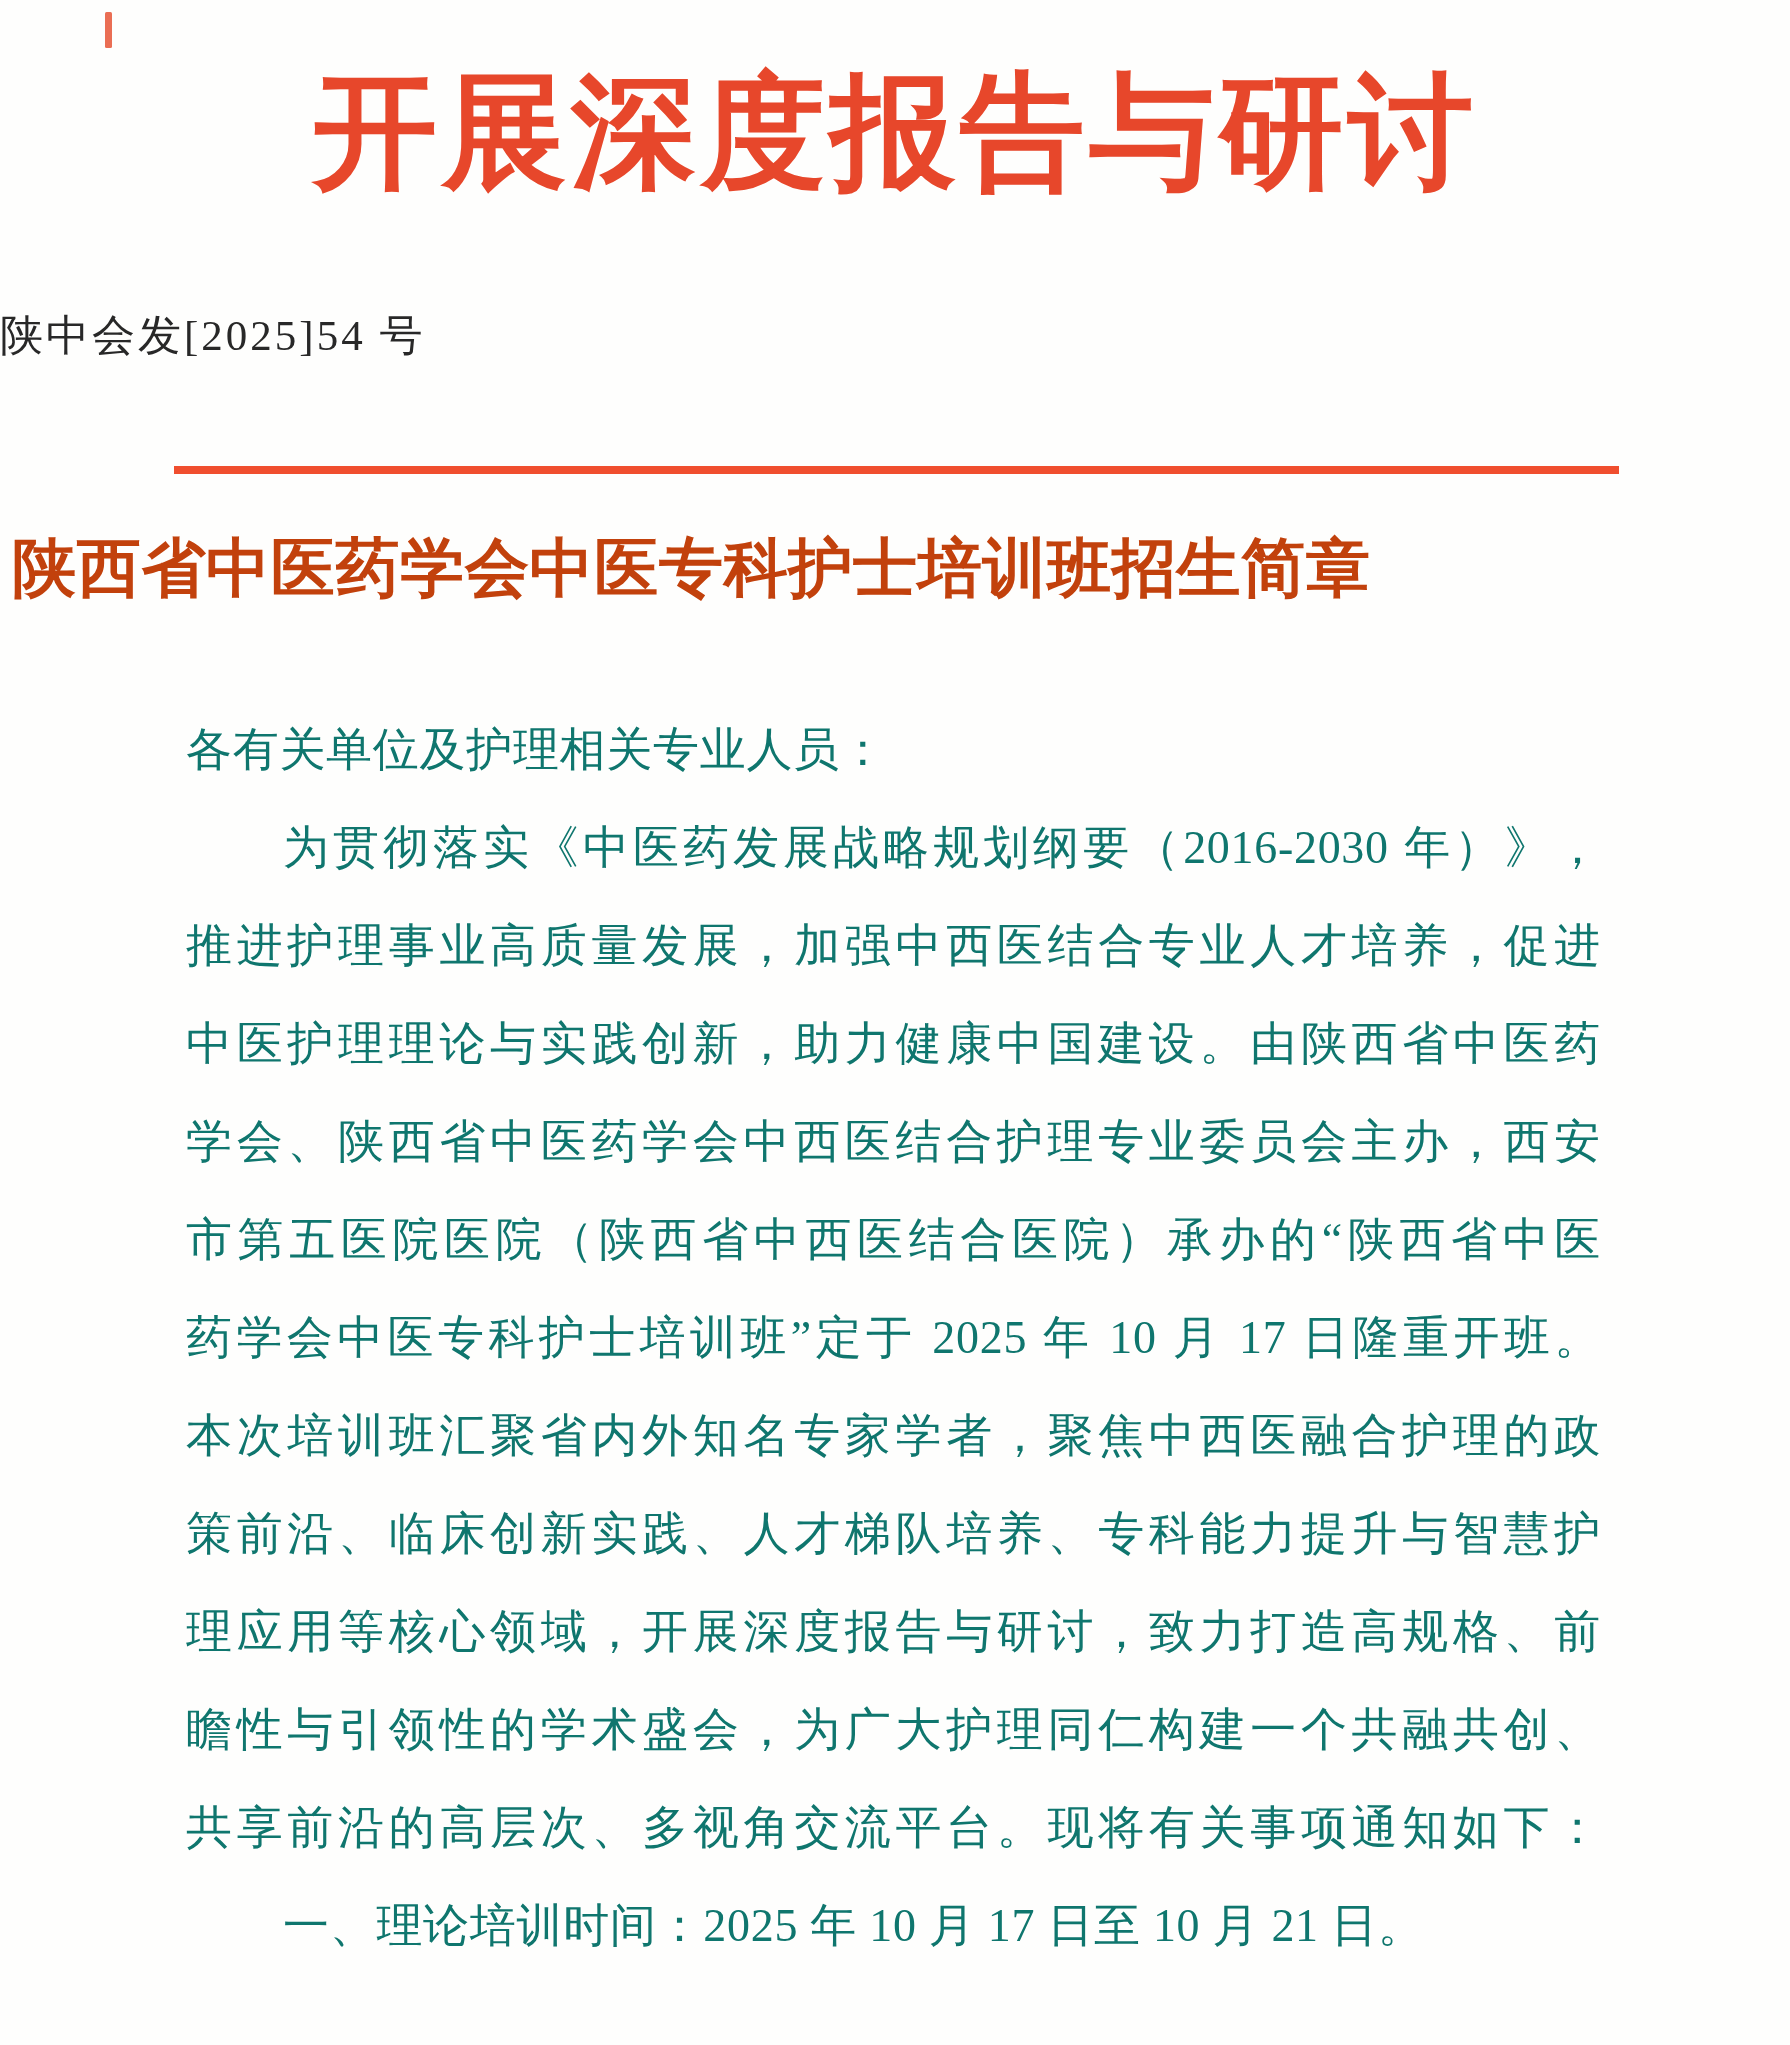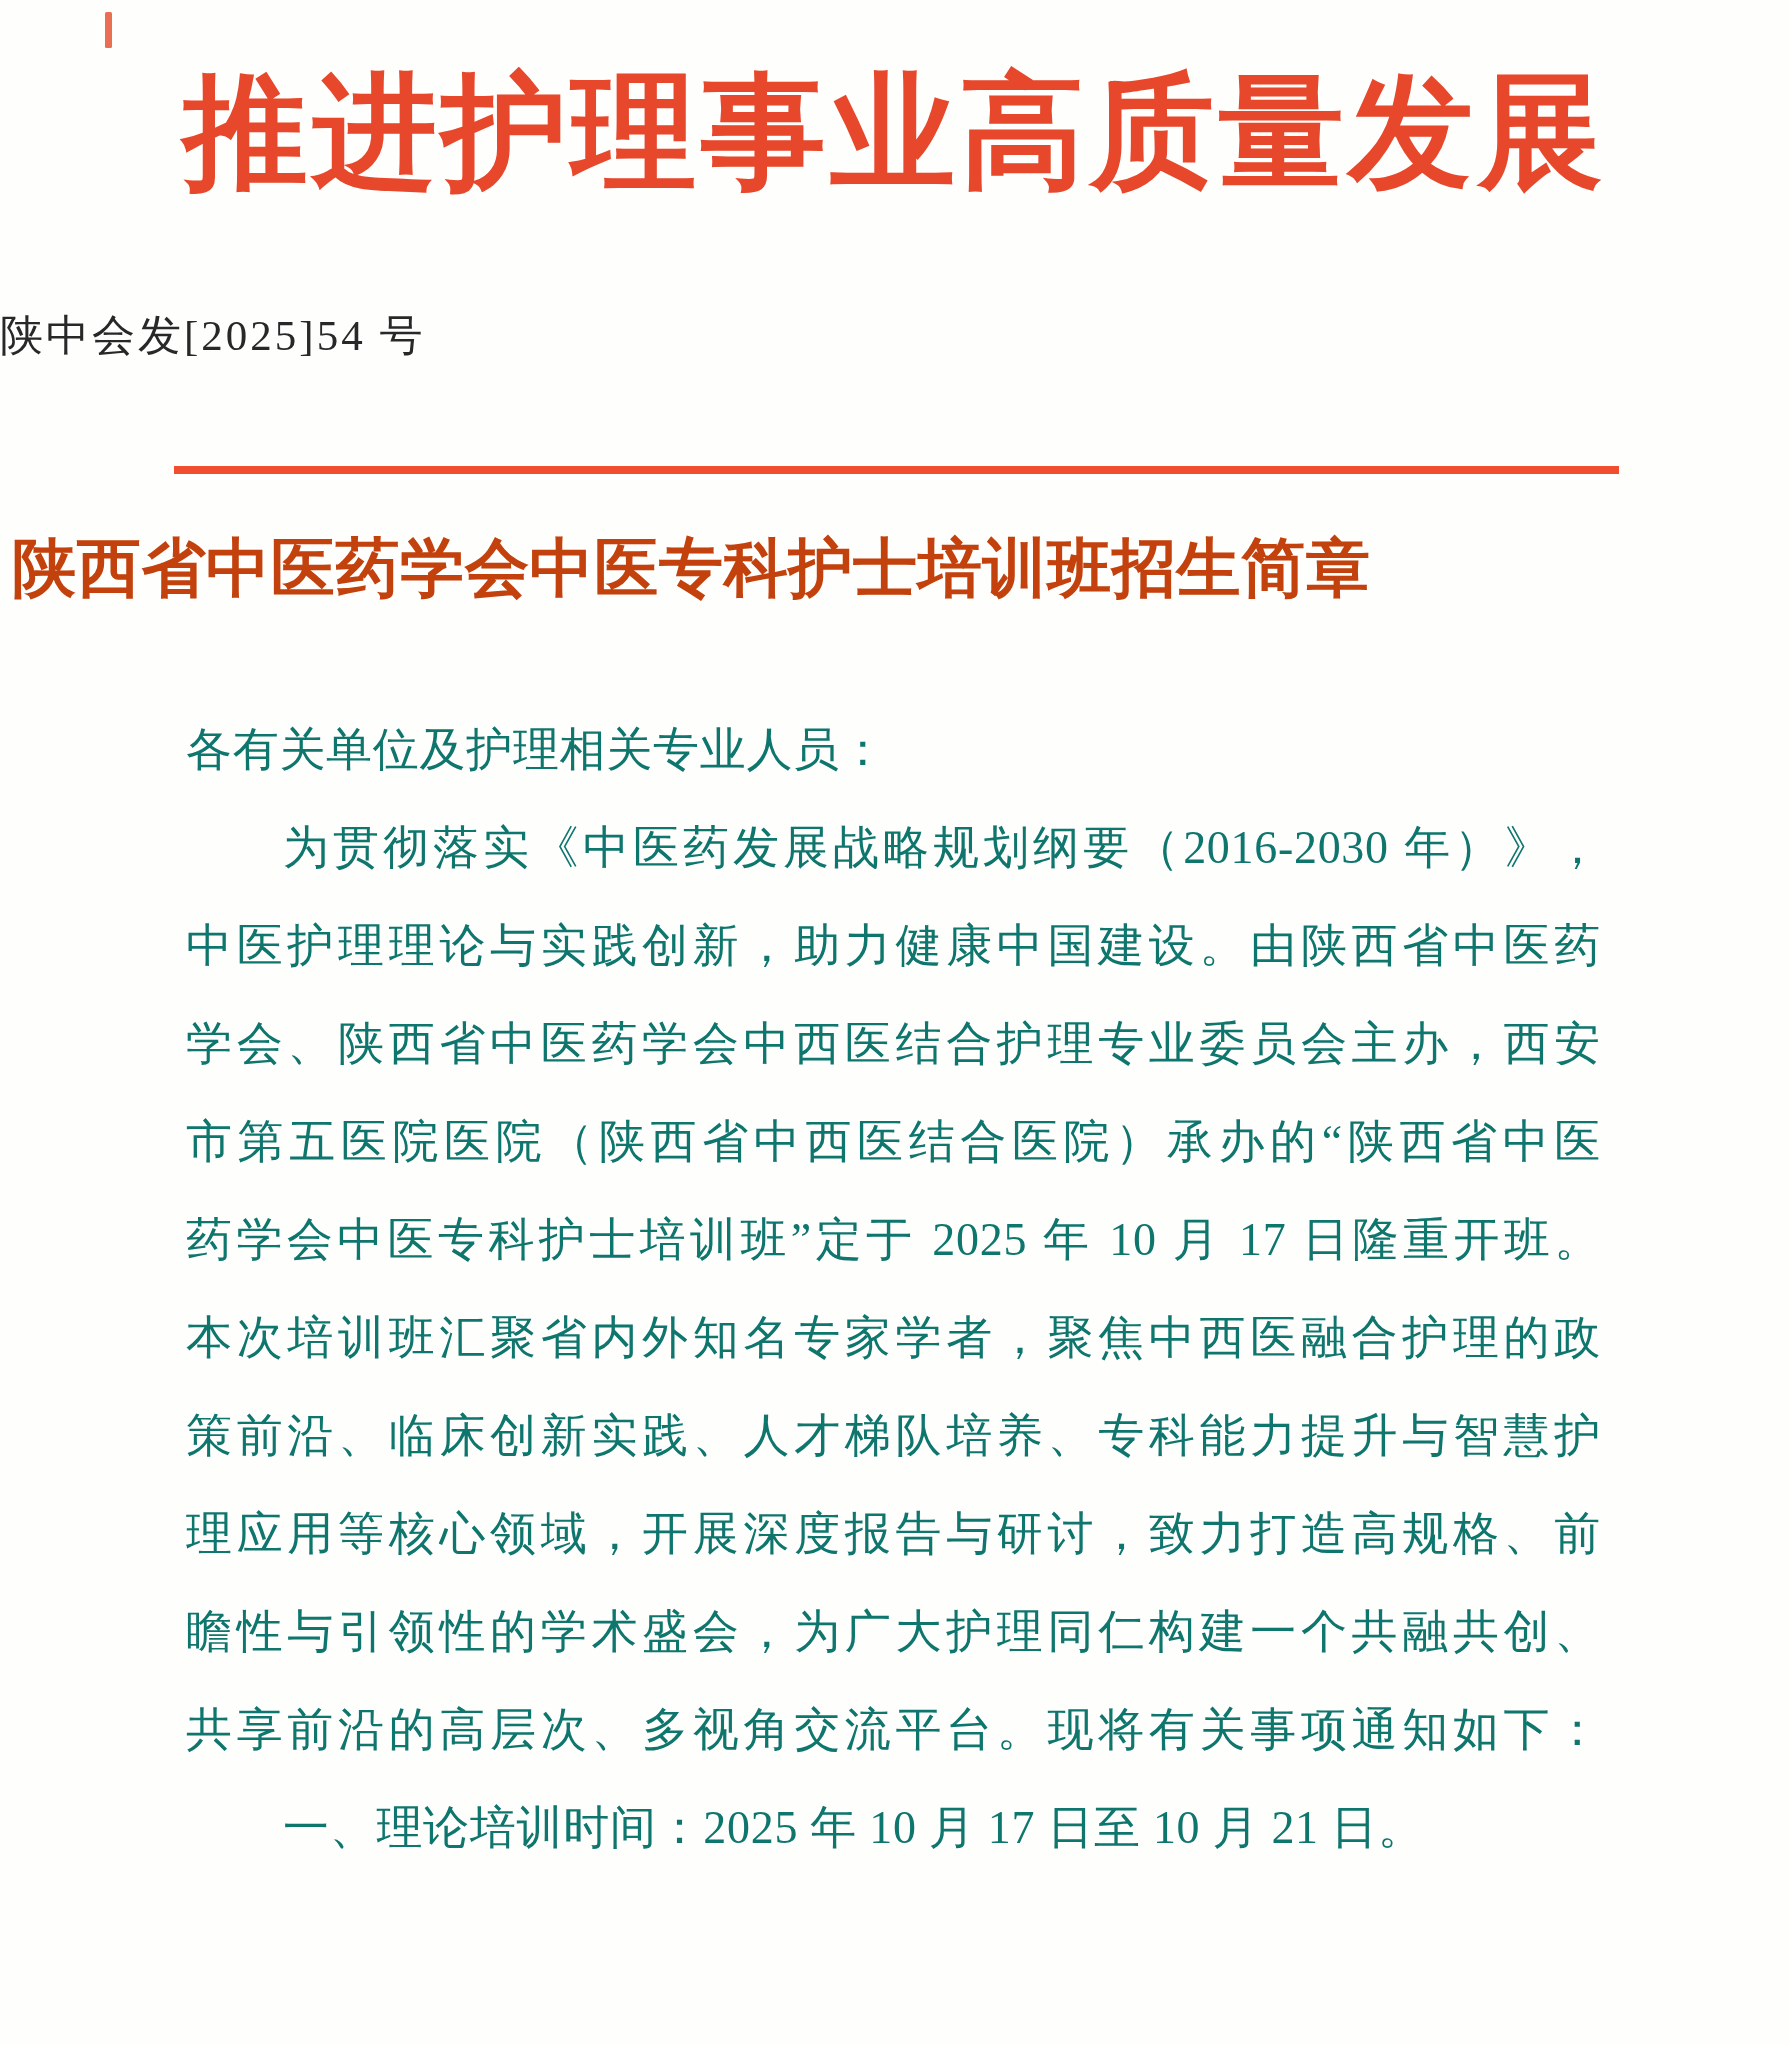--- a/index.html
+++ b/index.html
@@ -91,31 +91,32 @@
     text-indent: 97px;
   }
 </style>
 </head>
 <body>
 
 <div class="page">
 
   <div class="scan-mark"></div>
 
-  <div class="letterhead-title">推进护理事业高质量发展</div>
+  <div class="letterhead-title">开展深度报告与研讨</div>
 
   <div class="doc-number">陕中会发[2025]54 号</div>
 
   <div class="red-rule"></div>
 
   <h1 class="doc-title">陕西省中医药学会中医专科护士培训班招生简章</h1>
 
   <div class="doc-body">
     <p class="line">各有关单位及护理相关专业人员：</p>
     <p class="line indent fill">为贯彻落实《中医药发展战略规划纲要（2016-2030 年）》，</p>
+    <p class="line fill">推进护理事业高质量发展，加强中西医结合专业人才培养，促进</p>
     <p class="line fill">中医护理理论与实践创新，助力健康中国建设。由陕西省中医药</p>
     <p class="line fill">学会、陕西省中医药学会中西医结合护理专业委员会主办，西安</p>
     <p class="line fill">市第五医院医院（陕西省中西医结合医院）承办的“陕西省中医</p>
     <p class="line fill">药学会中医专科护士培训班”定于 2025 年 10 月 17 日隆重开班。</p>
     <p class="line fill">本次培训班汇聚省内外知名专家学者，聚焦中西医融合护理的政</p>
     <p class="line fill">策前沿、临床创新实践、人才梯队培养、专科能力提升与智慧护</p>
     <p class="line fill">理应用等核心领域，开展深度报告与研讨，致力打造高规格、前</p>
     <p class="line fill">瞻性与引领性的学术盛会，为广大护理同仁构建一个共融共创、</p>
     <p class="line fill">共享前沿的高层次、多视角交流平台。现将有关事项通知如下：</p>
     <p class="line indent">一、理论培训时间：2025 年 10 月 17 日至 10 月 21 日。</p>

